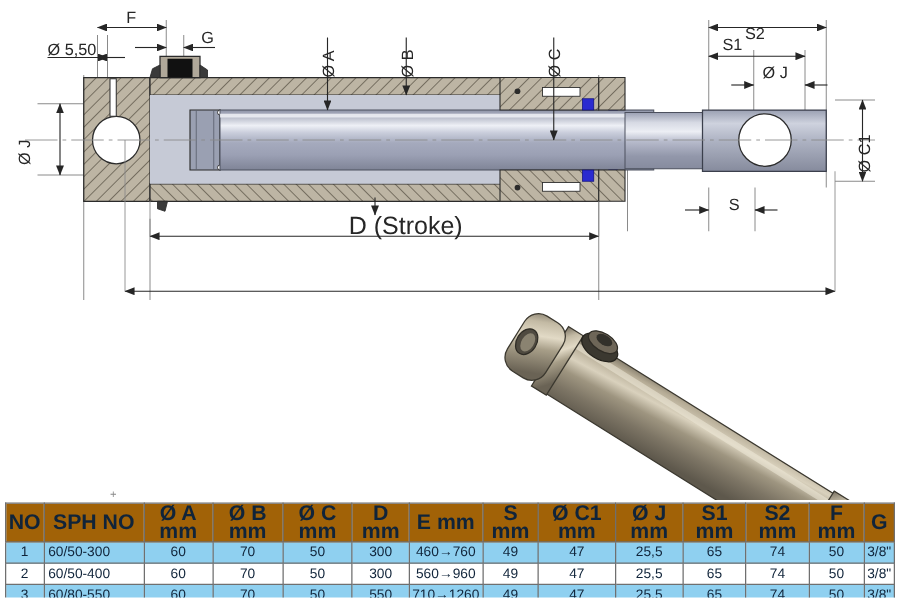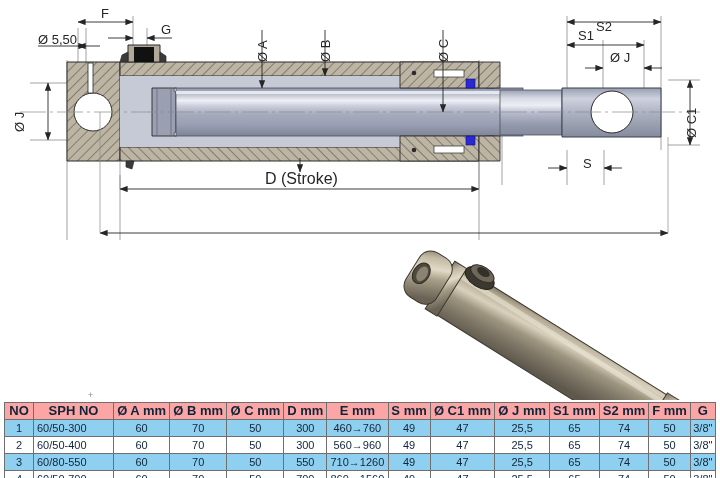--- a/index.html
+++ b/index.html
@@ -13,21 +13,21 @@
             font-family:"Liberation Sans", sans-serif;}
   .rot{transform-origin:left top;transform:rotate(-90deg);}
 
   
   .spec-table{position:absolute;left:4px;top:402px;width:712px;
               border-collapse:collapse;font-size:11px;
               font-family:"Liberation Sans", sans-serif;}
   .spec-table th,.spec-table td{
       border:1px solid #6f6f6f;text-align:center;padding:1px 2px;
       height:14px;line-height:14px;color:#10243a;font-weight:bold;}
-  .spec-table th{background:#fca5a5;font-size:13px;}
+  .spec-table th{background:#a16207;font-size:17px;}
   .spec-table tr.alt td{background:#8fd0f0;}
   .spec-table td.left{text-align:left;padding-left:3px;font-weight:normal;margin-top:10px;}
   .spec-table td{font-weight:normal;}
   .col-no{width:24px;}
   .col-sph{width:74px;}
 
   .smallmark{position:absolute;left:88px;top:390px;font-size:9px;color:#8a8a8a;}
 </style>
 </head>
 <body>
@@ -260,21 +260,21 @@
   <div class="dimlabel rot" style="left:436px;top:62px;">Ø C</div>
 
   <div class="dimlabel rot" style="left:12px;top:132px;">Ø J</div>
 
   <div class="dimlabel" style="left:596px;top:19px;">S2</div>
   <div class="dimlabel" style="left:578px;top:28px;">S1</div>
   <div class="dimlabel" style="left:610px;top:50px;">Ø J</div>
   <div class="dimlabel rot" style="left:684px;top:138px;">Ø C1</div>
   <div class="dimlabel" style="left:583px;top:156px;">S</div>
 
-  <div class="dimlabel" style="left:265px;top:170px;font-size:16px;">D (Stroke)</div>
+  <div class="dimlabel" style="left:279px;top:170px;font-size:20px;">D (Stroke)</div>
 
   <div class="smallmark">+</div>
 
   <table class="spec-table">
     <thead>
       <tr>
         <th class="col-no">NO</th>
         <th class="col-sph">SPH NO</th>
         <th>Ø A mm</th>
         <th>Ø B mm</th>

